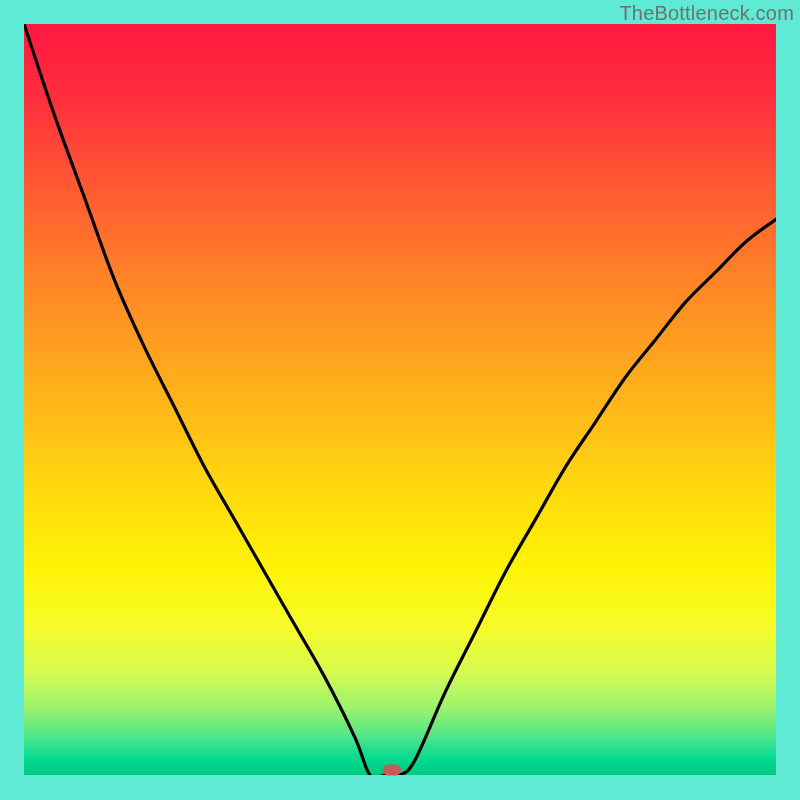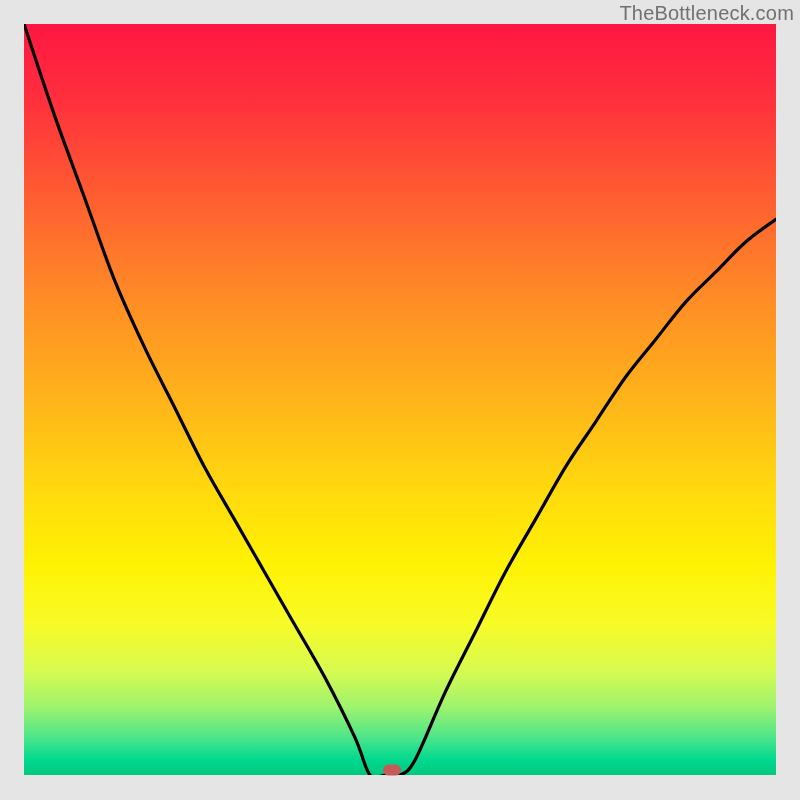--- a/index.html
+++ b/index.html
@@ -8,21 +8,21 @@
     width: 800px;
     height: 800px;
     overflow: hidden;
     background: #000;
     font-family: Arial, Helvetica, sans-serif;
   }
   .chart-frame {
     position: relative;
     width: 800px;
     height: 800px;
-    background: #e5e5e5;
+    background: #5eead4;
   }
   .plot-area {
     position: absolute;
     left: 24px;
     top: 24px;
     width: 752px;
     height: 751px;
     
     background: linear-gradient(
       to bottom,

